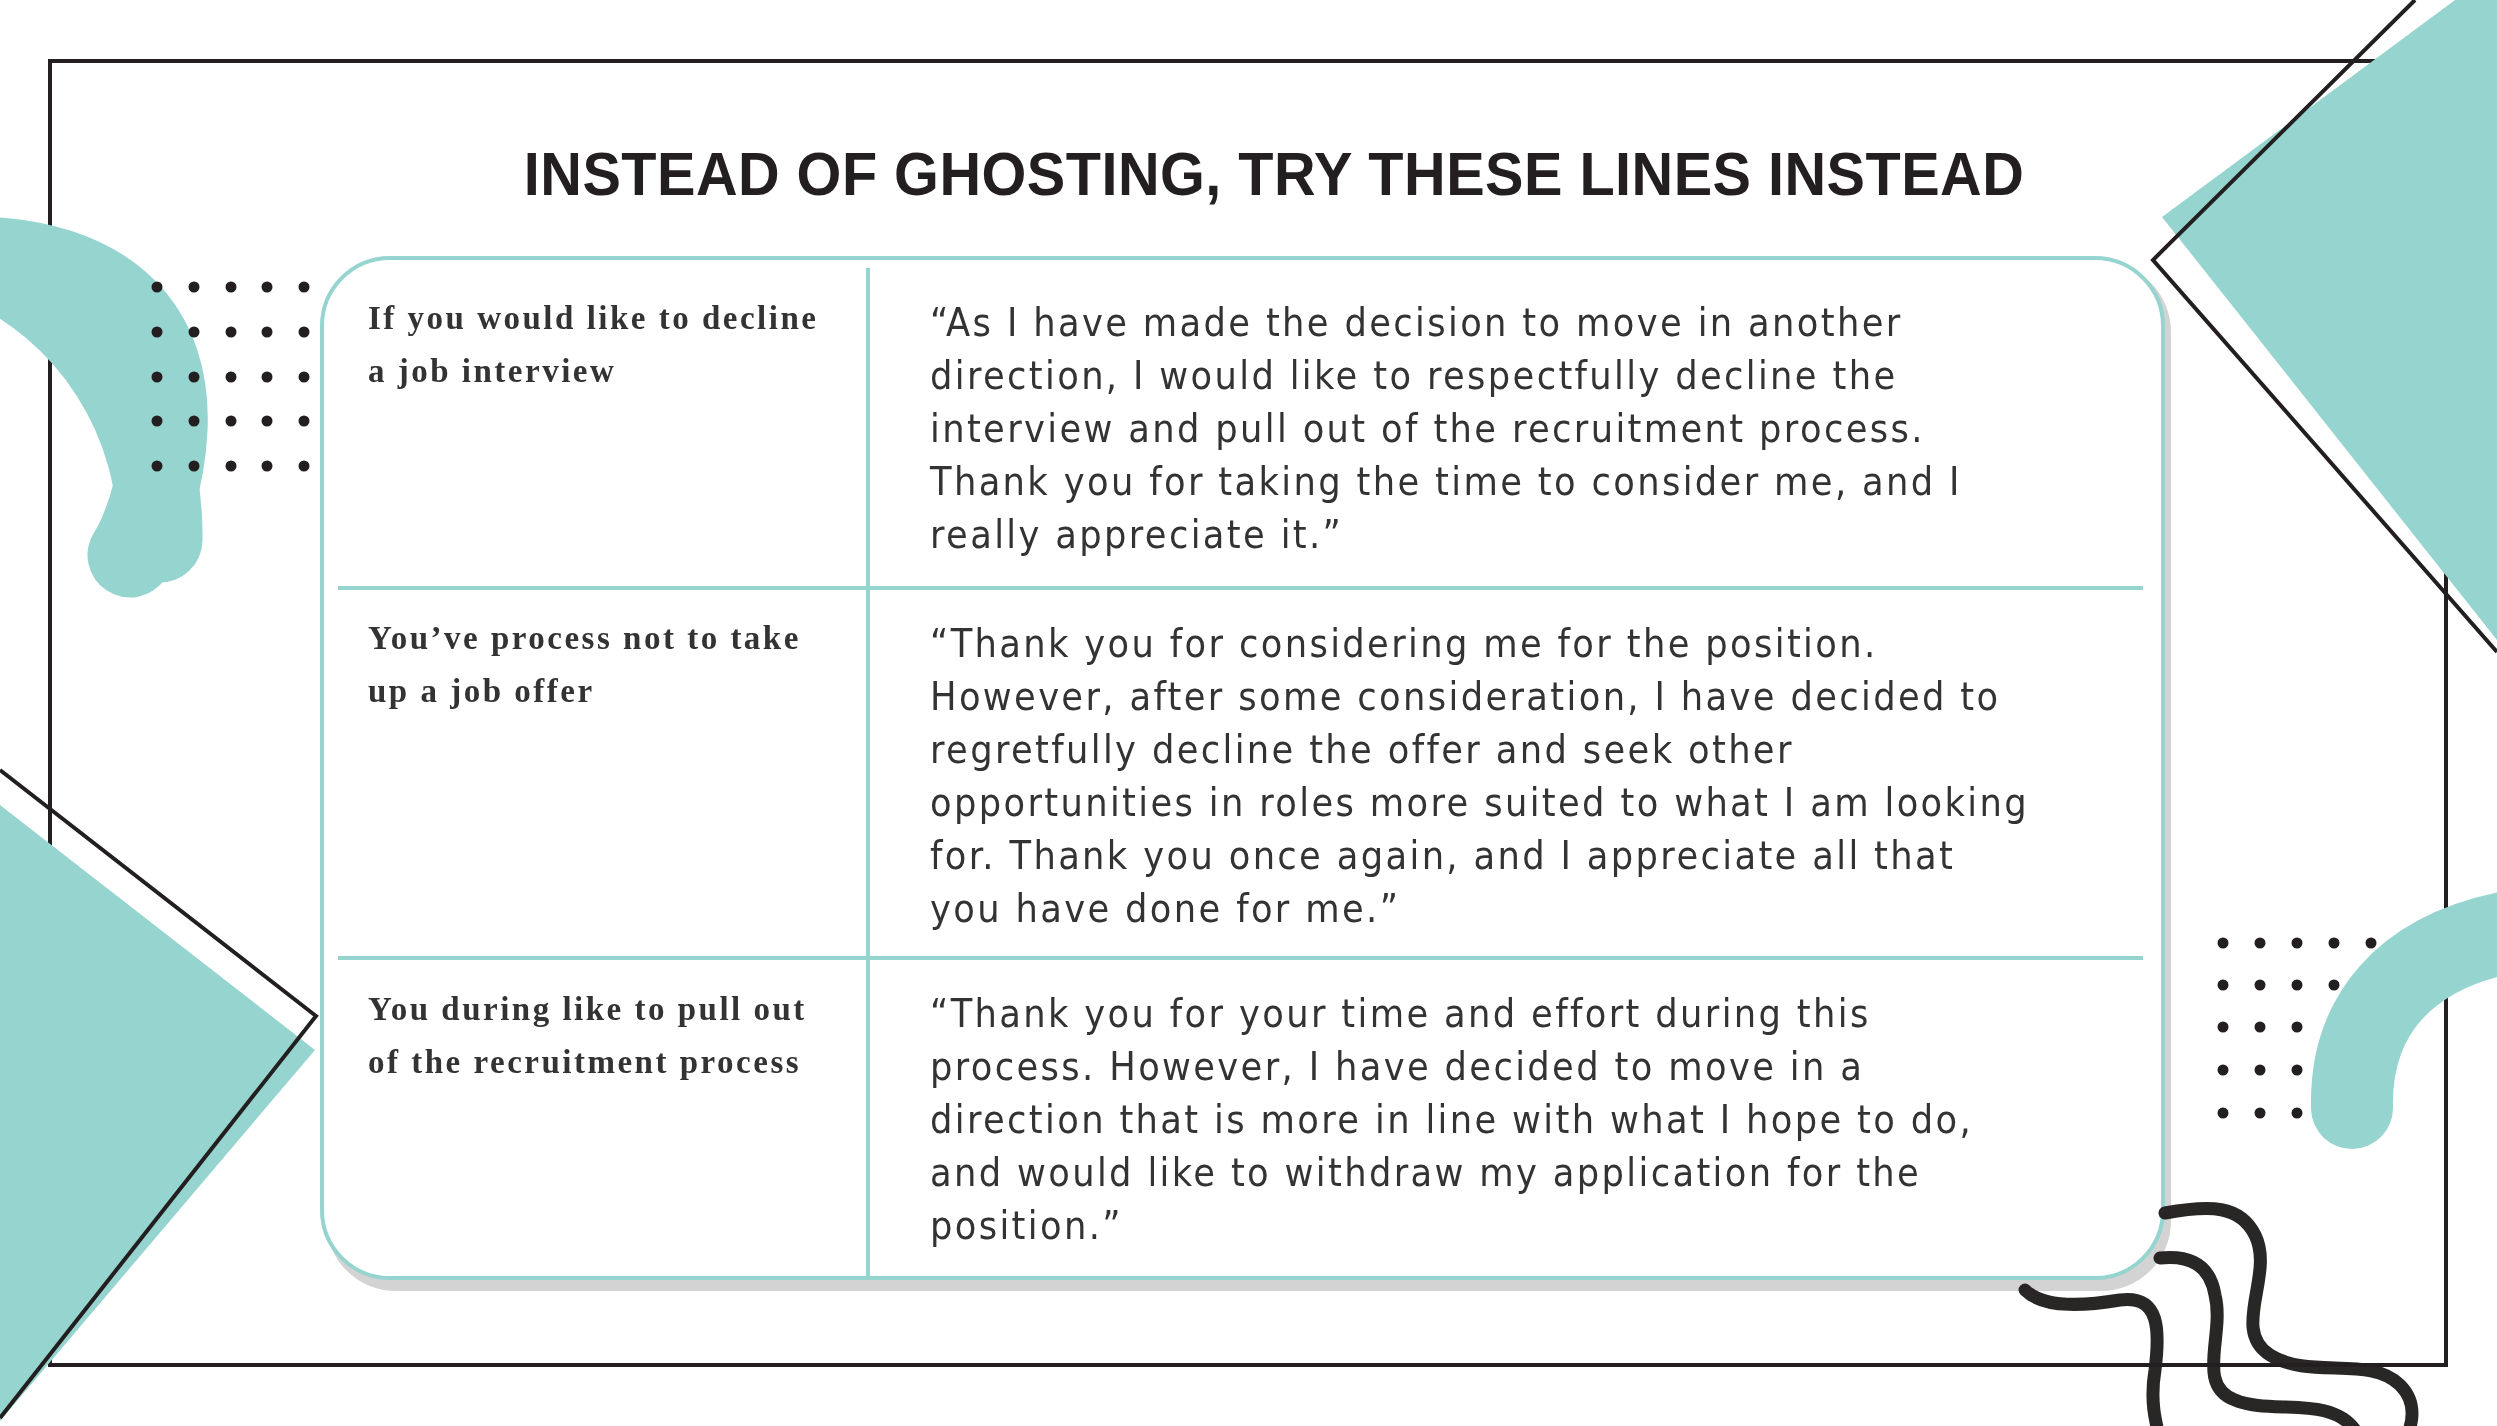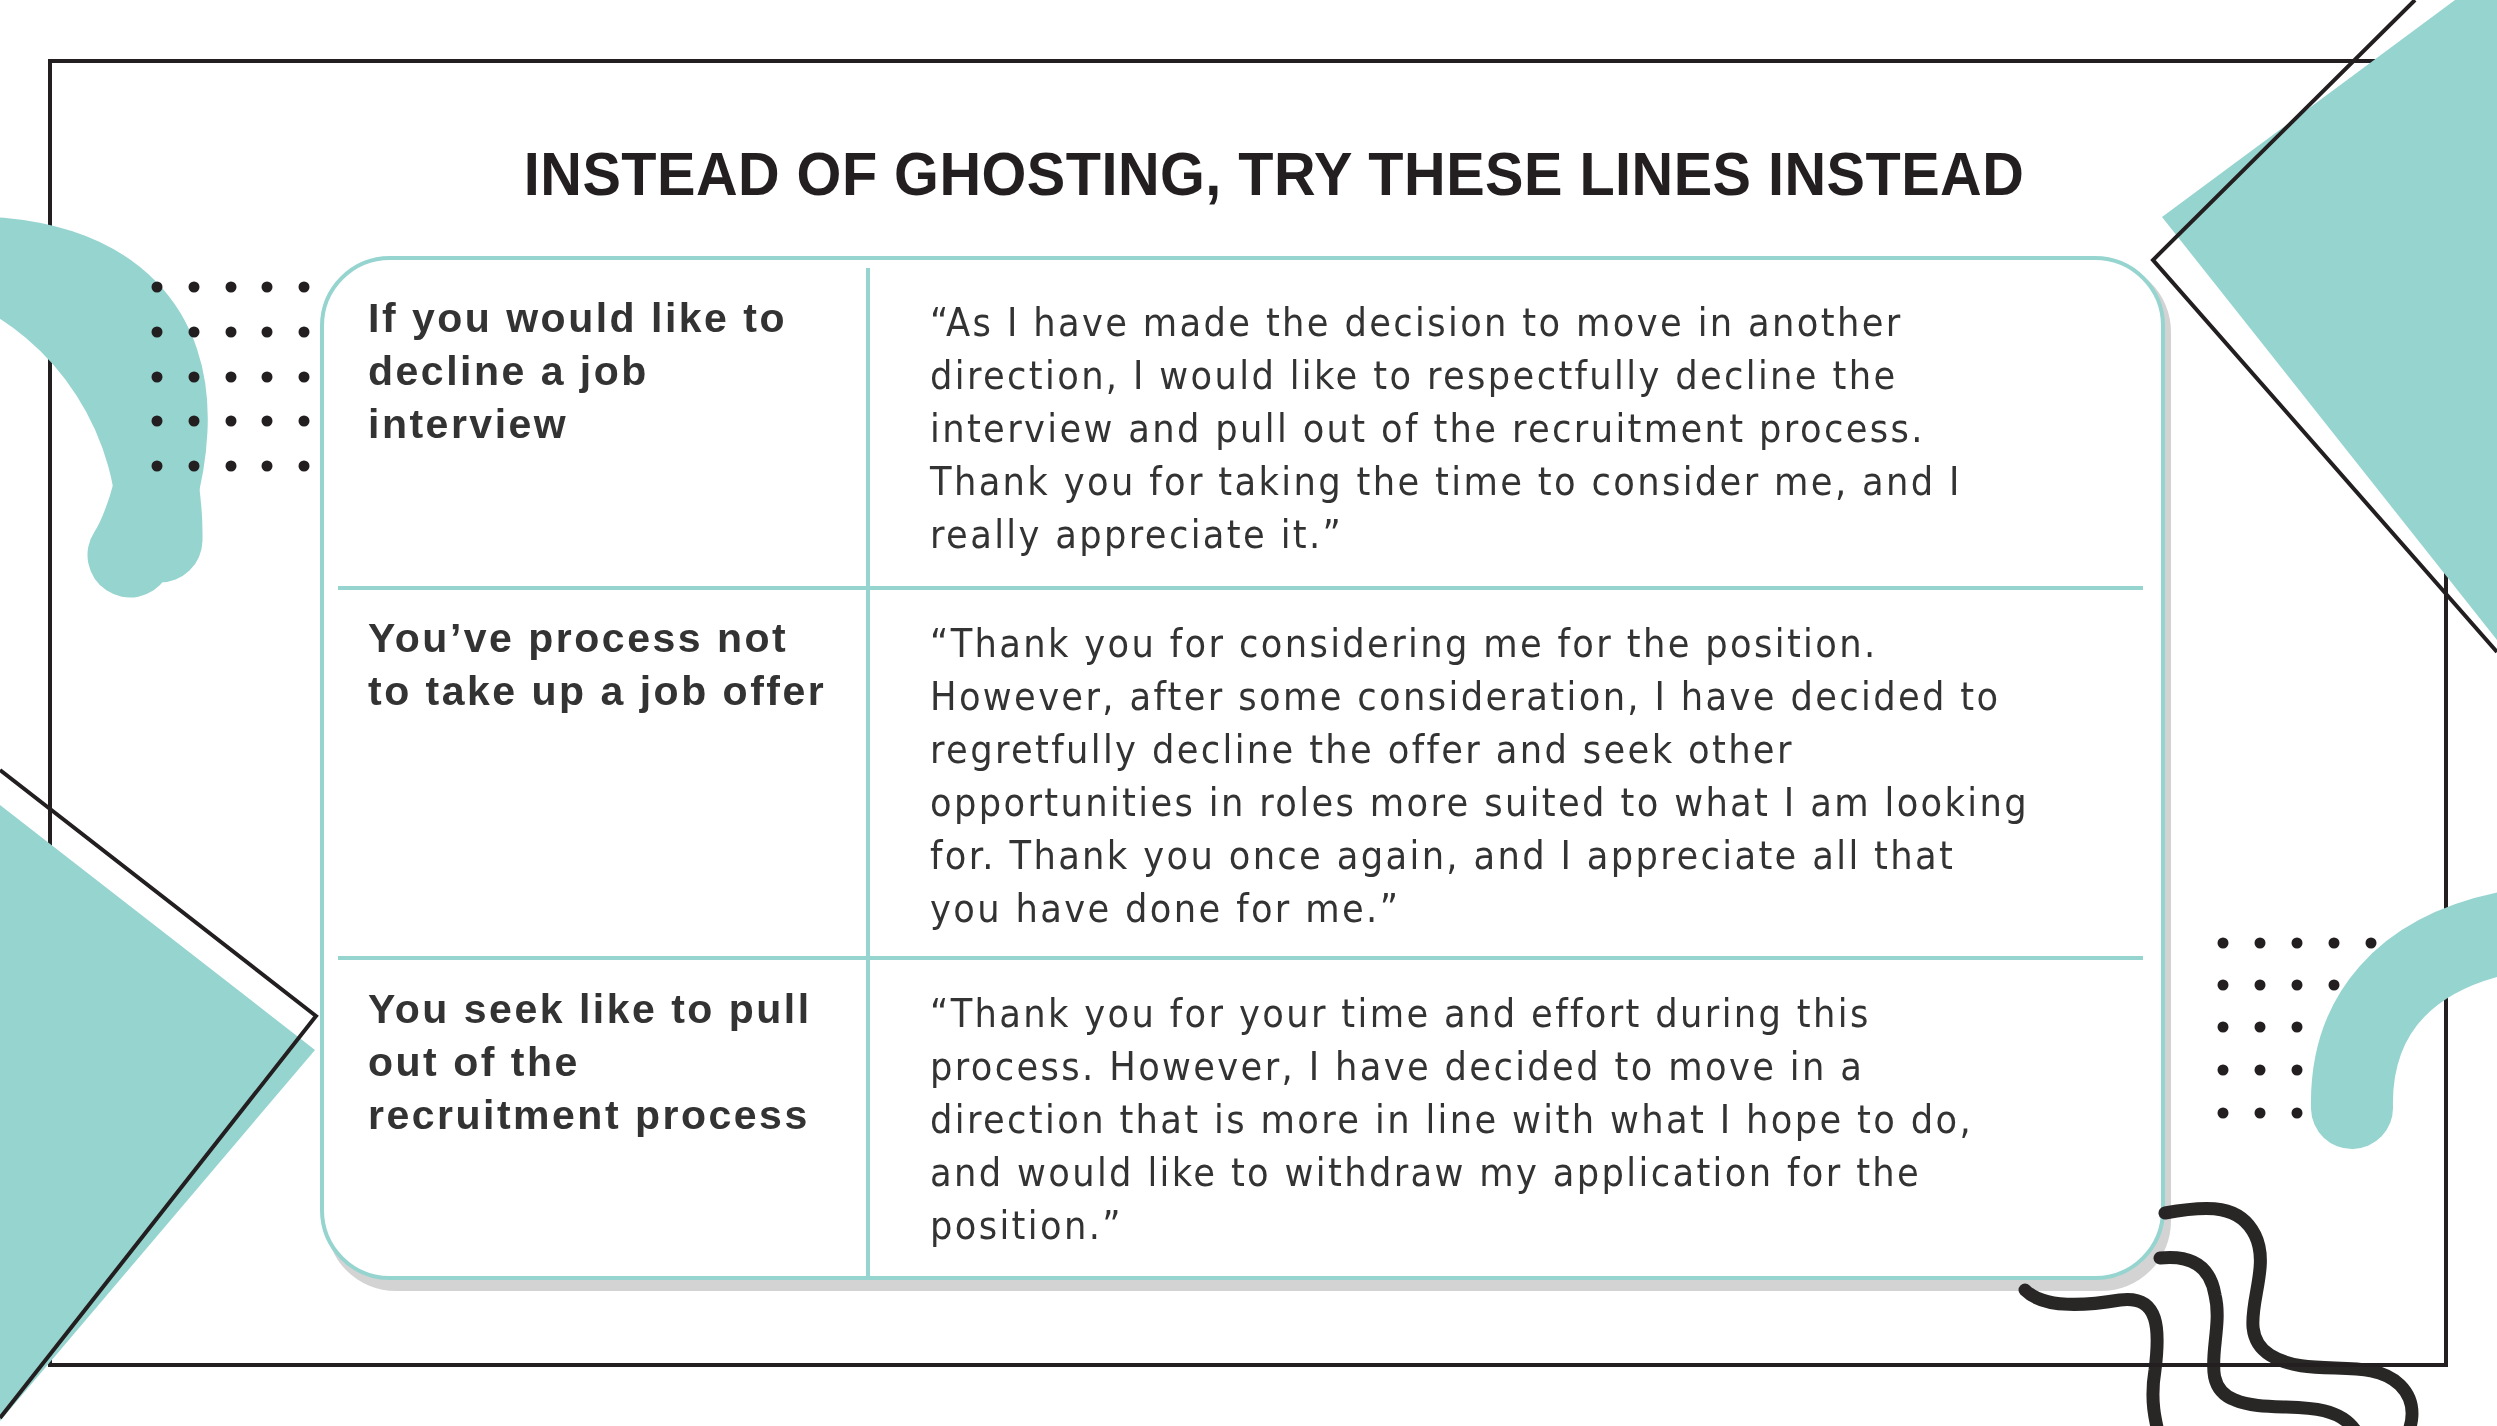--- a/index.html
+++ b/index.html
@@ -24,22 +24,22 @@
     position: absolute; left: 320px; top: 256px; width: 1845px; height: 1024px;
     border: 4px solid #96d4cf; border-radius: 70px; background: #ffffff;
     box-sizing: border-box;
   }
   .vline {
     position: absolute; left: 866px; top: 268px; width: 4px; height: 1008px; background: #96d4cf;
   }
   .hline { position: absolute; left: 338px; width: 1805px; height: 4px; background: #96d4cf; }
   .row-label {
     position: absolute; left: 368px; width: 470px;
-    font-family: Liberation Sans, sans-serif; font-weight: bold;
-    font-size: 41px; line-height: 53px; letter-spacing: 2.5px; color: #333333;
+    font-family: Liberation Serif, serif; font-weight: bold;
+    font-size: 33px; line-height: 53px; letter-spacing: 2.5px; color: #333333;
   }
   .row-quote {
     position: absolute; left: 930px; width: 1220px;
     font-family: "DejaVu Sans", sans-serif;
     font-size: 39px; line-height: 53px; letter-spacing: 2.6px; color: #333333;
     transform: scaleX(0.905); transform-origin: left top;
   }
 </style>
 </head>
 <body>
@@ -123,21 +123,21 @@
 <div class="vline"></div>
 <div class="hline" style="top:586px;"></div>
 <div class="hline" style="top:956px;"></div>
 
 <div class="row-label" style="top:292px;">If you would like to decline a job interview</div>
 <div class="row-quote" style="top:296px;">“As I have made the decision to move in another direction, I would like to respectfully decline the interview and pull out of the recruitment process. Thank you for taking the time to consider me, and I really appreciate it.”</div>
 
 <div class="row-label" style="top:612px;">You’ve process not to take up a job offer</div>
 <div class="row-quote" style="top:617px;">“Thank you for considering me for the position. However, after some consideration, I have decided to regretfully decline the offer and seek other opportunities in roles more suited to what I am looking for. Thank you once again, and I appreciate all that you have done for me.”</div>
 
-<div class="row-label" style="top:983px;">You seek like to pull out of the recruitment process</div>
+<div class="row-label" style="top:983px;">You during like to pull out of the recruitment process</div>
 <div class="row-quote" style="top:987px;">“Thank you for your time and effort during this process. However, I have decided to move in a direction that is more in line with what I hope to do, and would like to withdraw my application for the position.”</div>
 
 <svg class="layer" viewBox="0 0 2497 1426" xmlns="http://www.w3.org/2000/svg" style="pointer-events:none;">
   <g fill="none" stroke="#231f20" stroke-width="13" stroke-linecap="round" opacity="0.97">
     <path d="M 2165 1213 C 2210 1205 2240 1205 2255 1235 C 2275 1275 2230 1330 2270 1355 C 2310 1380 2370 1355 2400 1385 C 2420 1405 2410 1430 2405 1440"></path>
     <path d="M 2160 1258 C 2190 1255 2210 1265 2215 1295 C 2225 1335 2195 1385 2235 1400 C 2270 1415 2330 1395 2355 1430"></path>
     <path d="M 2025 1290 C 2045 1310 2090 1305 2120 1300 C 2160 1295 2160 1330 2155 1370 C 2150 1400 2155 1420 2160 1440"></path>
   </g>
 </svg>
 

